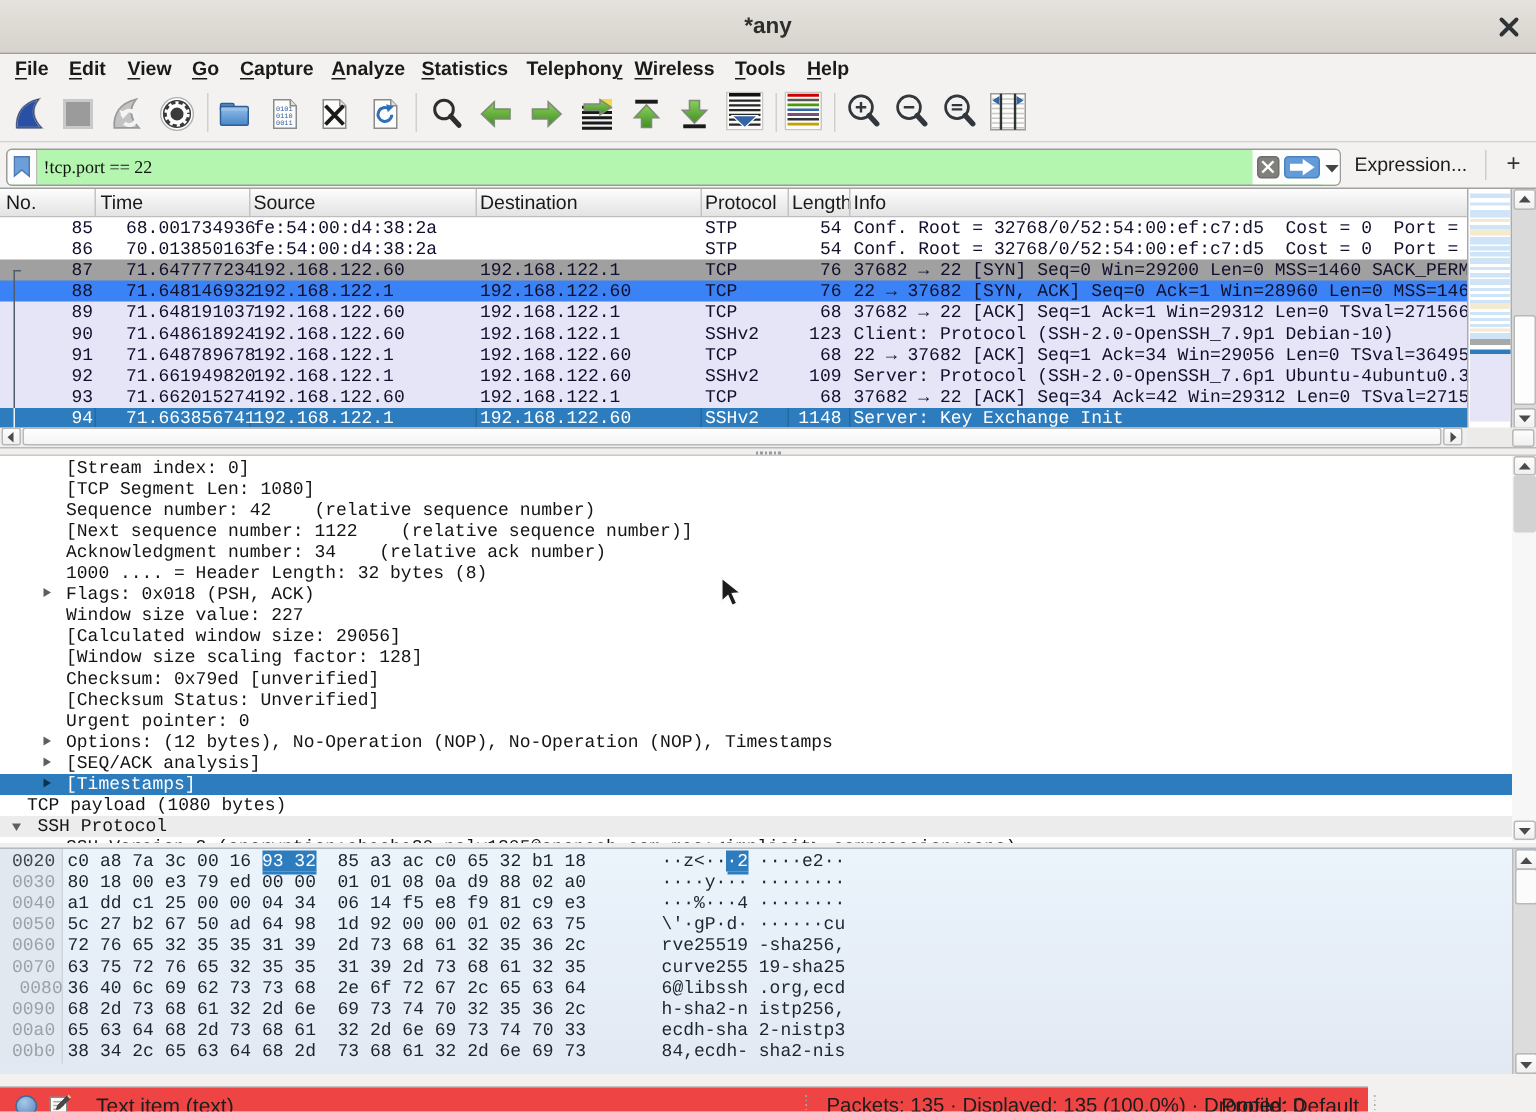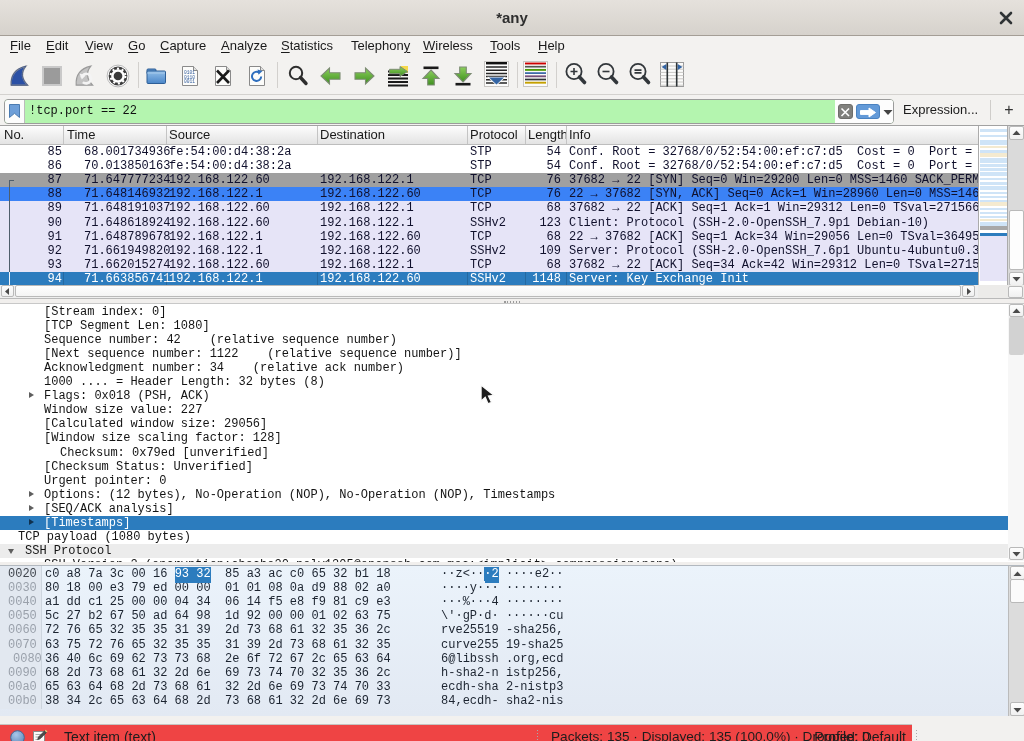--- a/index.html
+++ b/index.html
@@ -1,29 +1,29 @@
 <!DOCTYPE html>
 <html><head>
 <meta charset="utf-8">
 <style>
   html,body{margin:0;padding:0;}
   body{width:1024px;height:741px;position:relative;overflow:hidden;
        font-family:"Liberation Sans",sans-serif;background:#f2f1ef;}
   .abs{position:absolute;}
-  .mono{font-family:Liberation Mono, monospace;}
+  .mono{font-family:Liberation Serif, serif;}
   
   #titlebar{left:0;top:0;width:1024px;height:36px;
     background:linear-gradient(#e5e1dc,#d6d2cc);
     border-bottom:1px solid #a49e96;box-sizing:border-box;}
   #title{left:0;top:0;width:1024px;height:35px;line-height:35px;text-align:center;
     font-size:15px;font-weight:bold;color:#2e2e2e;}
   
   #menubar{left:0;top:36px;width:1024px;height:20px;background:#f3f2f0;
     font-size:13px;color:#1a1a1a;}
-  .mi{position:absolute;top:0;height:20px;line-height:19px;}
+  .mi{position:absolute;top:0;height:20px;line-height:19px;font-weight:bold;}
   .mn{text-decoration:underline;text-decoration-thickness:1px;text-underline-offset:2px;}
   
   #toolbar{left:0;top:56px;width:1024px;height:39px;background:#f3f2f0;
     border-bottom:1px solid #d4d2cf;box-sizing:border-box;}
   .tsep{position:absolute;top:6px;width:1px;height:26px;background:#d2d0cd;}
   .tbtn{position:absolute;top:64px;}
   .tframe{position:absolute;top:58px;width:31px;height:32px;border:1px solid #aaa7a3;
     border-radius:4px;background:#e7e5e2;box-sizing:border-box;}
   
   #filterbar{left:0;top:95px;width:1024px;height:31px;background:#f3f2f0;
@@ -388,21 +388,21 @@
   <div class="drow" style="top:14.6px"><span style="padding-left:44px">[TCP Segment Len: 1080]</span></div>
   <div class="drow" style="top:28.7px"><span style="padding-left:44px">Sequence number: 42    (relative sequence number)</span></div>
   <div class="drow" style="top:42.8px"><span style="padding-left:44px">[Next sequence number: 1122    (relative sequence number)]</span></div>
   <div class="drow" style="top:56.9px"><span style="padding-left:44px">Acknowledgment number: 34    (relative ack number)</span></div>
   <div class="drow" style="top:71px"><span style="padding-left:44px">1000 .... = Header Length: 32 bytes (8)</span></div>
   <div class="drow" style="top:85.1px"><span style="padding-left:44px">Flags: 0x018 (PSH, ACK)</span></div>
   <div class="tri trir" style="left:29px;top:88.4px"></div>
   <div class="drow" style="top:99.2px"><span style="padding-left:44px">Window size value: 227</span></div>
   <div class="drow" style="top:113.3px"><span style="padding-left:44px">[Calculated window size: 29056]</span></div>
   <div class="drow" style="top:127.4px"><span style="padding-left:44px">[Window size scaling factor: 128]</span></div>
-  <div class="drow" style="top:141.5px"><span style="padding-left:60px">Checksum: 0x79ed [unverified]</span></div>
+  <div class="drow" style="top:141.5px"><span style="padding-left:44px">Checksum: 0x79ed [unverified]</span></div>
   <div class="drow" style="top:155.6px"><span style="padding-left:44px">[Checksum Status: Unverified]</span></div>
   <div class="drow" style="top:169.7px"><span style="padding-left:44px">Urgent pointer: 0</span></div>
   <div class="drow" style="top:183.8px"><span style="padding-left:44px">Options: (12 bytes), No-Operation (NOP), No-Operation (NOP), Timestamps</span></div>
   <div class="tri trir" style="left:29px;top:187.1px"></div>
   <div class="drow" style="top:197.9px"><span style="padding-left:44px">[SEQ/ACK analysis]</span></div>
   <div class="tri trir" style="left:29px;top:201.2px"></div>
   <div class="drow" style="top:212px;background:#2c7cbe;color:#fff"><span style="padding-left:44px">[Timestamps]</span></div>
   <div class="tri trir" style="left:29px;top:215.3px;border-left-color:#10314e"></div>
   <div class="drow" style="top:226.1px"><span style="padding-left:18px">TCP payload (1080 bytes)</span></div>
   <div class="drow" style="top:240.2px;background:#ececec;width:1008px"><span style="padding-left:25px">SSH Protocol</span></div>

